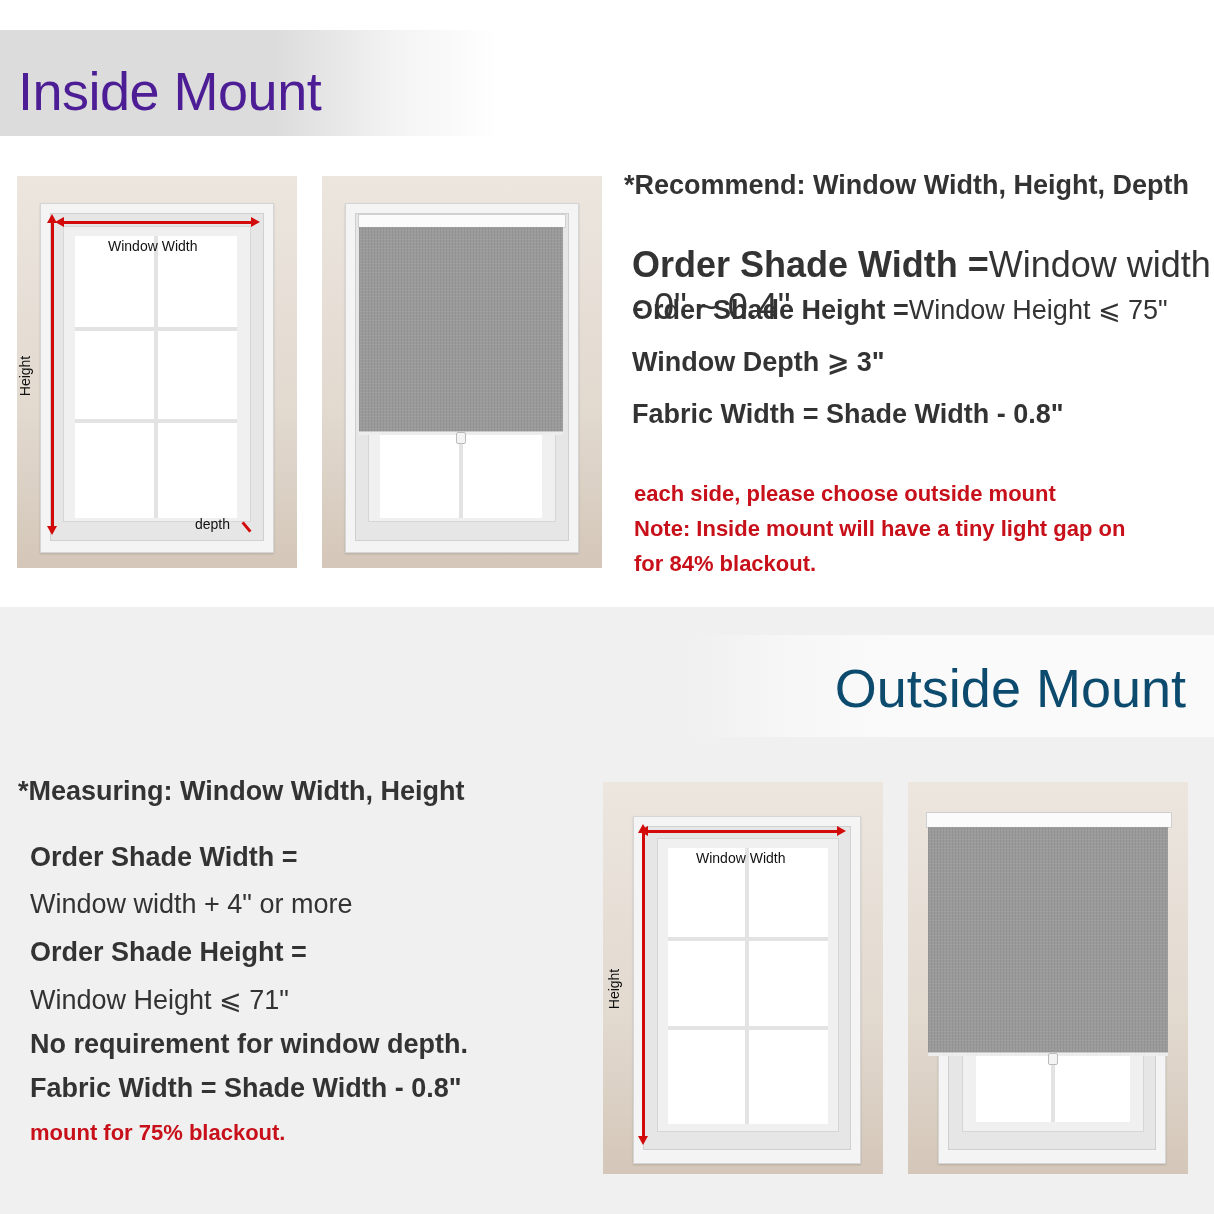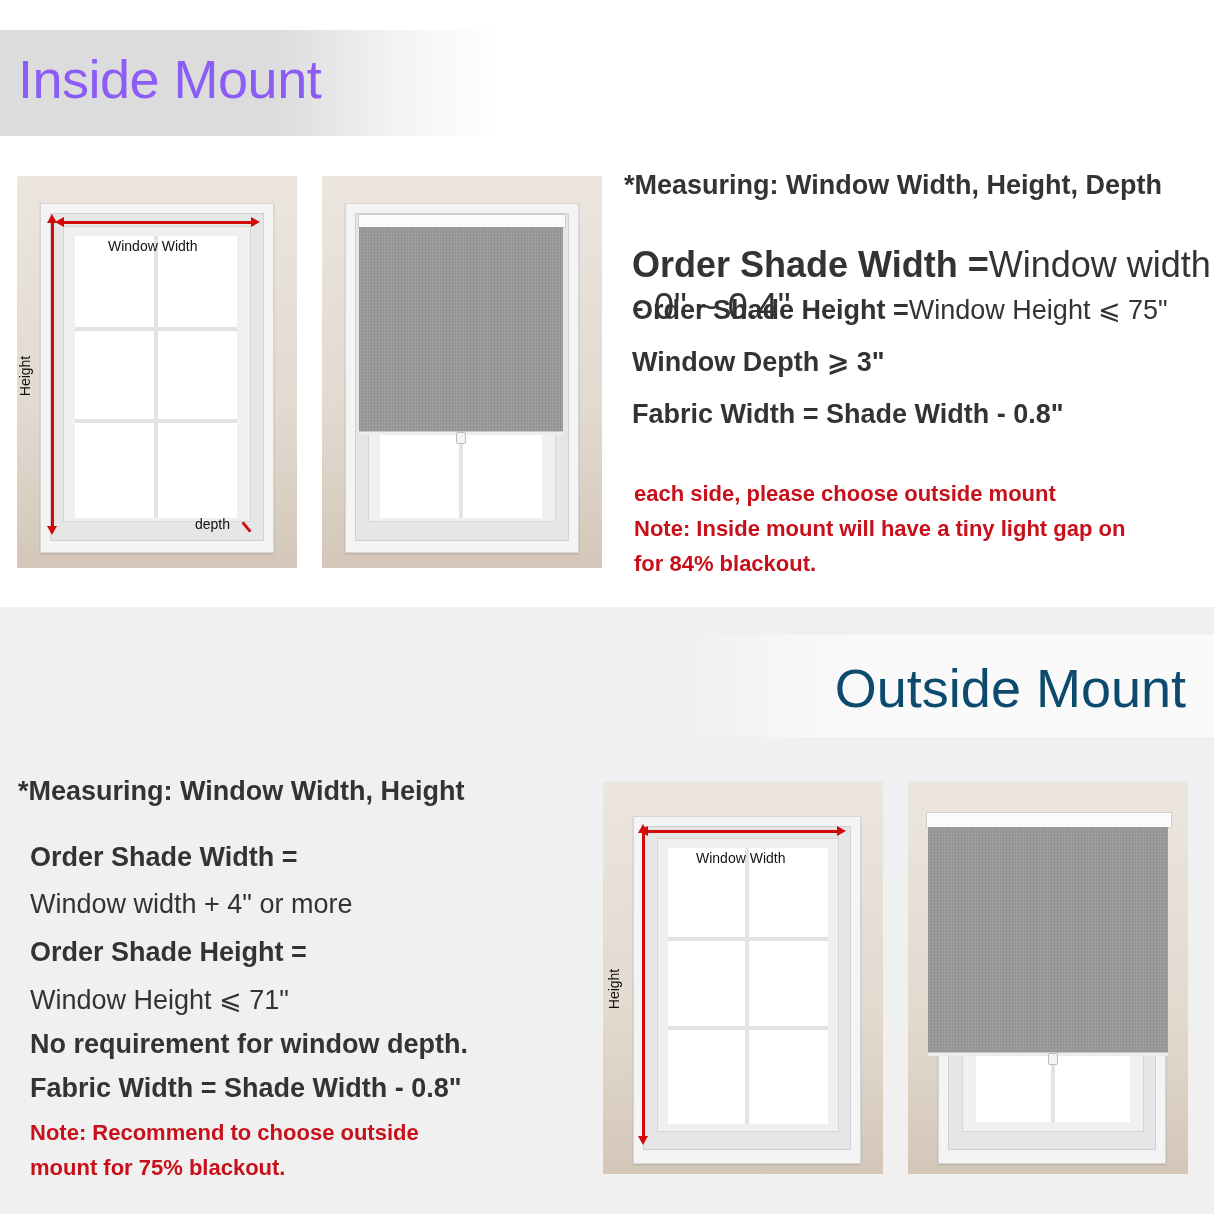--- a/index.html
+++ b/index.html
@@ -1,19 +1,19 @@
 <!DOCTYPE html>
 <html><head>
 <meta charset="utf-8">
 <style>
   html,body{margin:0;padding:0;}
   body{width:1214px;height:1214px;position:relative;overflow:hidden;background:#ffffff;font-family:"Liberation Sans","DejaVu Sans",sans-serif;color:#333;}
   .abs{position:absolute;}
   .banner-top{left:0;top:30px;width:500px;height:106px;background:linear-gradient(90deg,#dcdcdc 0%,#dcdcdc 55%,#f4f4f4 80%,#ffffff 100%);}
-  .title-top{left:18px;top:48px;font-size:54px;color:#8b5cf6;font-weight:400;letter-spacing:-0.5px;}
+  .title-top{left:18px;top:60px;font-size:54px;color:#4c1d95;font-weight:400;letter-spacing:-0.5px;}
   .lower-bg{left:0;top:607px;width:1214px;height:607px;background:#f0f0f0;}
   .banner-bottom{left:690px;top:635px;width:524px;height:102px;background:linear-gradient(90deg,#f0f0f0 0%,#f7f7f7 20%,#fafafa 40%,#fafafa 100%);}
   .title-bottom{right:28px;top:657px;font-size:54px;color:#0c4a6e;font-weight:400;}
   .photo{background:linear-gradient(180deg,#ece6df 0%,#e2d9cf 60%,#d4c7b9 100%);overflow:hidden;}
   .frame-outer{position:absolute;background:#f4f4f4;border:1px solid #d5d5d5;box-shadow:0 1px 2px rgba(0,0,0,0.15);}
   .frame-inner{position:absolute;background:#e6e6e6;border:1px solid #d0d0d0;}
   .sash{position:absolute;background:#f0f0f0;border:1px solid #d6d6d6;}
   .pane{position:absolute;background:#ffffff;}
   .mullion-v{position:absolute;background:#e3e3e3;}
   .mullion-h{position:absolute;background:#e3e3e3;}
@@ -64,21 +64,21 @@
   <div class="frame-inner" style="left:33px;top:37px;width:212px;height:326px;"></div>
   <div class="sash" style="left:46px;top:240px;width:186px;height:104px;"></div>
   <div class="pane" style="left:58px;top:256px;width:162px;height:86px;"></div>
   <div class="mullion-v" style="left:137px;top:256px;width:4px;height:86px;"></div>
   <div class="rail" style="left:36px;top:38px;width:206px;height:12px;"></div>
   <div class="shade" style="left:37px;top:51px;width:204px;height:205px;"></div>
   <div class="bottom-bar" style="left:37px;top:255px;width:204px;height:3px;"></div>
   <div class="pull" style="left:134px;top:256px;"></div>
 </div>
 
-<div class="abs txt-bold" style="left:624px;top:170px;font-size:27px;">*Measuring: Window Width, Height, Depth</div>
+<div class="abs txt-bold" style="left:624px;top:170px;font-size:27px;">*Recommend: Window Width, Height, Depth</div>
 
 <div class="abs" style="left:632px;top:244px;font-size:36px;">
   <span class="txt-bold">Order Shade Width =</span><span class="txt-reg">Window width - 0" ~ 0.4"</span>
 </div>
 <div class="abs" style="left:632px;top:294px;font-size:27px;">
   <span class="txt-bold">Order Shade Height =</span><span class="txt-reg">Window Height ⩽ 75"</span>
 </div>
 <div class="abs txt-bold" style="left:632px;top:346px;font-size:27px;">Window Depth ⩾ 3"</div>
 <div class="abs txt-bold" style="left:632px;top:399px;font-size:27px;">Fabric Width = Shade Width - 0.8"</div>
 
@@ -97,21 +97,20 @@
 <div class="abs" style="left:30px;top:842px;font-size:27px;">
   <div class="txt-bold" style="height:47px;">Order Shade Width =</div>
   <div class="txt-reg" style="height:48px;">Window width +  4" or more</div>
   <div class="txt-bold" style="height:47px;">Order Shade Height =</div>
   <div class="txt-reg" style="height:45px;">Window Height ⩽ 71"</div>
   <div class="txt-bold" style="height:44px;">No requirement for window depth.</div>
   <div class="txt-bold" style="height:40px;">Fabric Width = Shade Width - 0.8"</div>
 </div>
 
 <div class="abs red" style="left:30px;top:1115px;font-size:22px;line-height:35px;">
-  <div>Note: Recommend to choose outside</div>
   <div>mount for 75% blackout.</div>
 </div>
 
 <div class="abs photo" style="left:603px;top:782px;width:280px;height:392px;">
   <div class="frame-outer" style="left:30px;top:34px;width:226px;height:346px;"></div>
   <div class="frame-inner" style="left:40px;top:44px;width:206px;height:322px;"></div>
   <div class="sash" style="left:54px;top:56px;width:180px;height:292px;"></div>
   <div class="pane" style="left:65px;top:66px;width:160px;height:276px;"></div>
   <div class="mullion-v" style="left:142px;top:66px;width:4px;height:276px;"></div>
   <div class="mullion-h" style="left:65px;top:155px;width:160px;height:4px;"></div>

